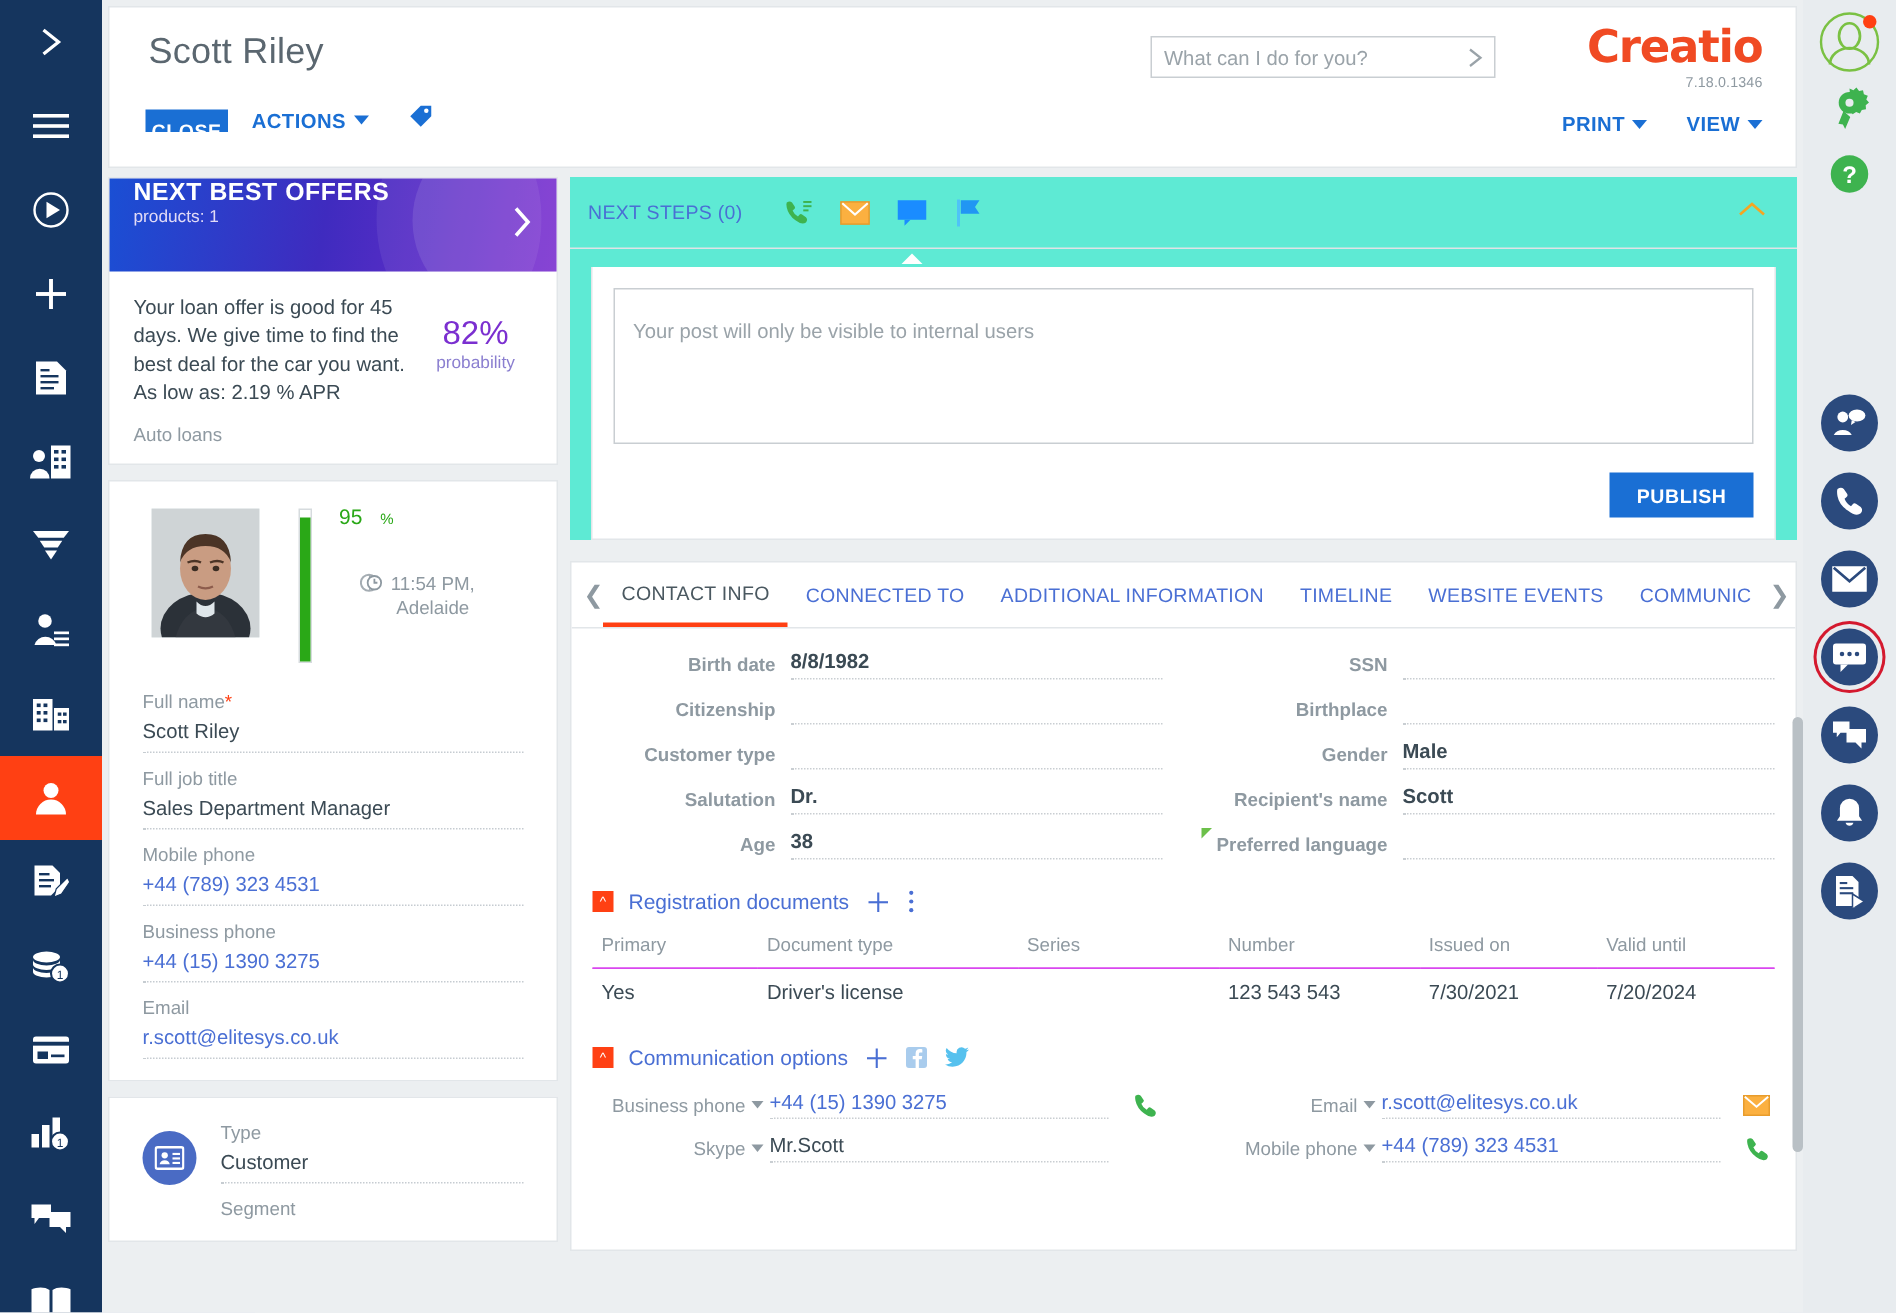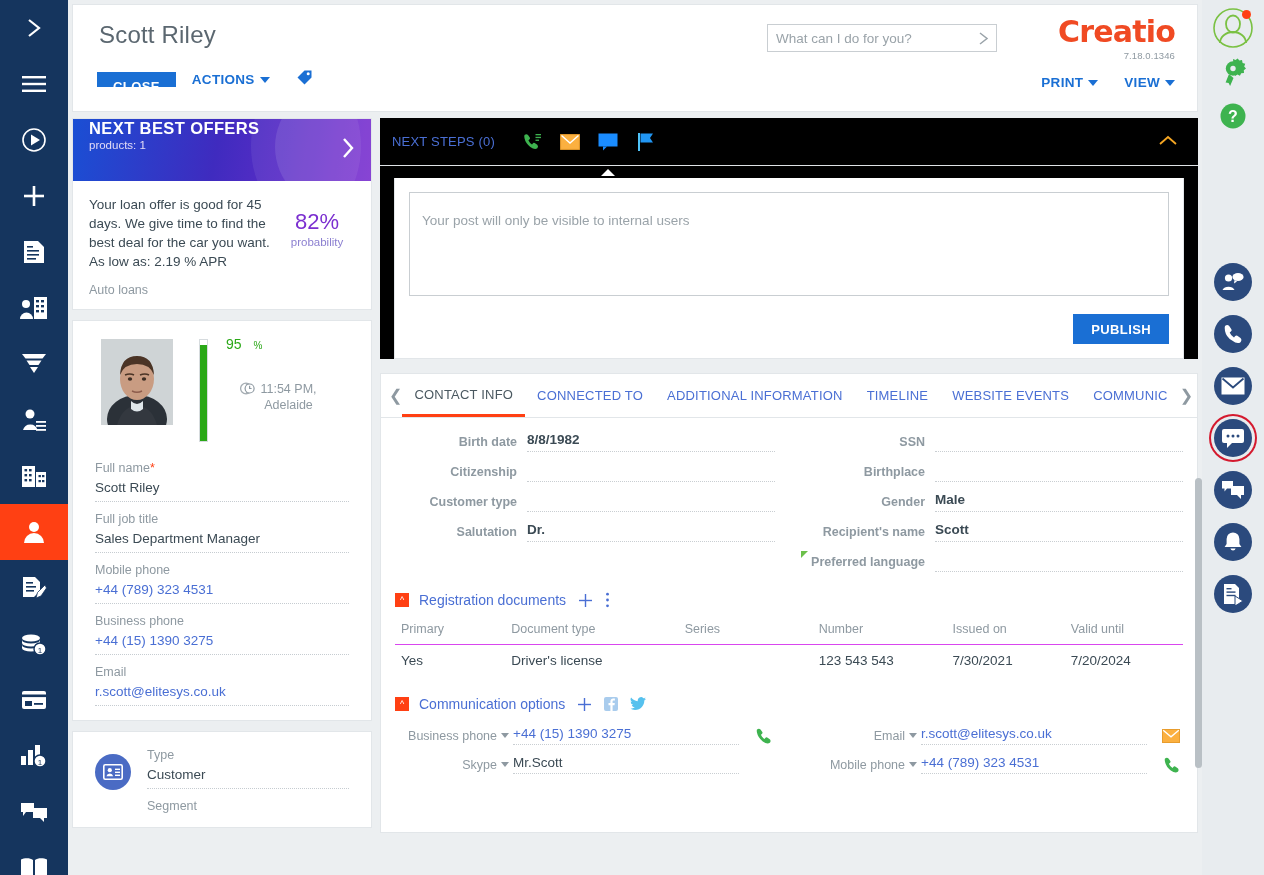--- a/index.html
+++ b/index.html
@@ -51,21 +51,21 @@
     background:#fff; border:1px solid #e2e6e9;
   }
   #page-title {
     position:absolute; left:26px; top:16px;
     font-size:24px; color:#5b6770; font-weight:400; letter-spacing:.2px;
   }
   #header-actions { position:absolute; left:24px; top:64px; display:flex; align-items:center; gap:16px; }
   #close-button {
     background:#1a6fd4; color:#fff; border:none;
     font-size:13px; font-weight:700; letter-spacing:.4px;
-    padding:0 16px; height:15px; line-height:30px; cursor:pointer;
+    padding:0 4px; height:15px; line-height:30px; cursor:pointer;
     font-family:"Liberation Sans", sans-serif;
   }
   .hdr-link {
     color:#1a6fd4; font-size:13.5px; font-weight:700; letter-spacing:.3px;
     cursor:pointer; display:flex; align-items:center; gap:5px;
   }
   .caret-d { width:0;height:0;border-left:5px solid transparent;border-right:5px solid transparent;border-top:6px solid #1a6fd4; }
   #tag-icon { cursor:pointer; margin-left:10px; }
 
   #search-box {
@@ -134,21 +134,21 @@
   .fld-value.link { color:#4a6fd4; }
 
   #type-card { background:#fff; border:1px solid #e2e6e9; margin-top:10px; padding:16px 22px 14px 22px; display:flex; }
   #type-icon { width:36px; height:36px; border-radius:50%; background:#4a6bc4; display:flex; align-items:center; justify-content:center; flex:none; margin-right:16px; margin-top:6px;}
   #type-fields { flex:1; }
   #type-fields .fld:first-child { margin-top:0; }
 
   
   #right-col { position:absolute; left:312px; top:118px; right:4px; bottom:0; }
 
-  #feed-card { background:#000000; }
+  #feed-card { background:#5eead4; }
   #feed-tabs { height:48px; display:flex; align-items:center; padding-left:12px; border-bottom:1px solid #dfe3e6; position:relative;}
   #next-steps-lbl { font-size:13px; color:#4a6fd4; letter-spacing:.2px; cursor:pointer; }
   .feed-icon { width:38px; height:38px; display:flex; align-items:center; justify-content:center; cursor:pointer; position:relative;}
   .feed-icon.sel::after{
     content:""; position:absolute; bottom:-15px; left:50%; margin-left:-7px;
     width:0;height:0;border-left:7px solid transparent;border-right:7px solid transparent;border-bottom:7px solid #fff;
   }
   #feed-collapse { position:absolute; right:20px; top:14px; cursor:pointer;}
   #feed-body { background:#fff; border:1px solid #e2e6e9; border-top:none; margin:12px 14px 0 14px; padding:14px; }
   #post-input {
@@ -559,20 +559,24 @@
             <div class="frow-lbl">Citizenship</div>
             <div class="frow-val"></div>
           </div>
           <div class="frow">
             <div class="frow-lbl">Customer type</div>
             <div class="frow-val"></div>
           </div>
           <div class="frow">
             <div class="frow-lbl">Salutation</div>
             <div class="frow-val">Dr.</div>
+          </div>
+          <div class="frow">
+            <div class="frow-lbl">Age</div>
+            <div class="frow-val">38</div>
           </div>
         </div>
         <div class="form-col">
           <div class="frow">
             <div class="frow-lbl">SSN</div>
             <div class="frow-val"></div>
           </div>
           <div class="frow">
             <div class="frow-lbl">Birthplace</div>
             <div class="frow-val"></div>

